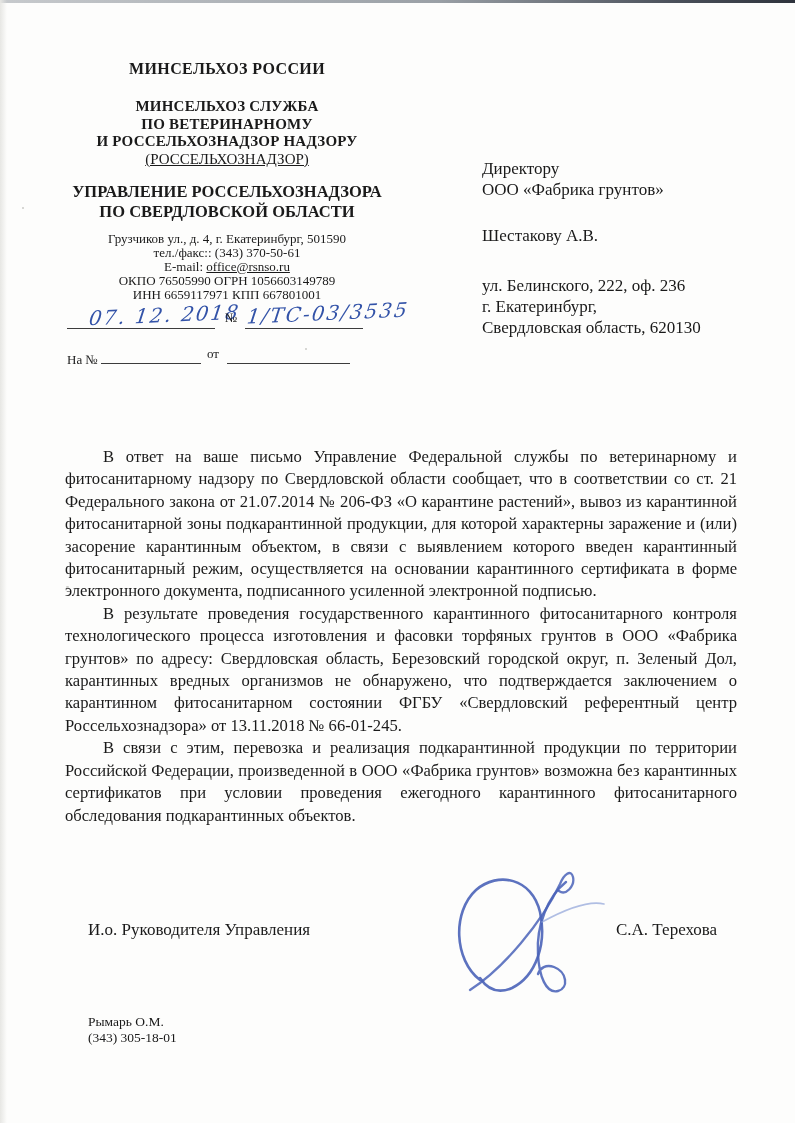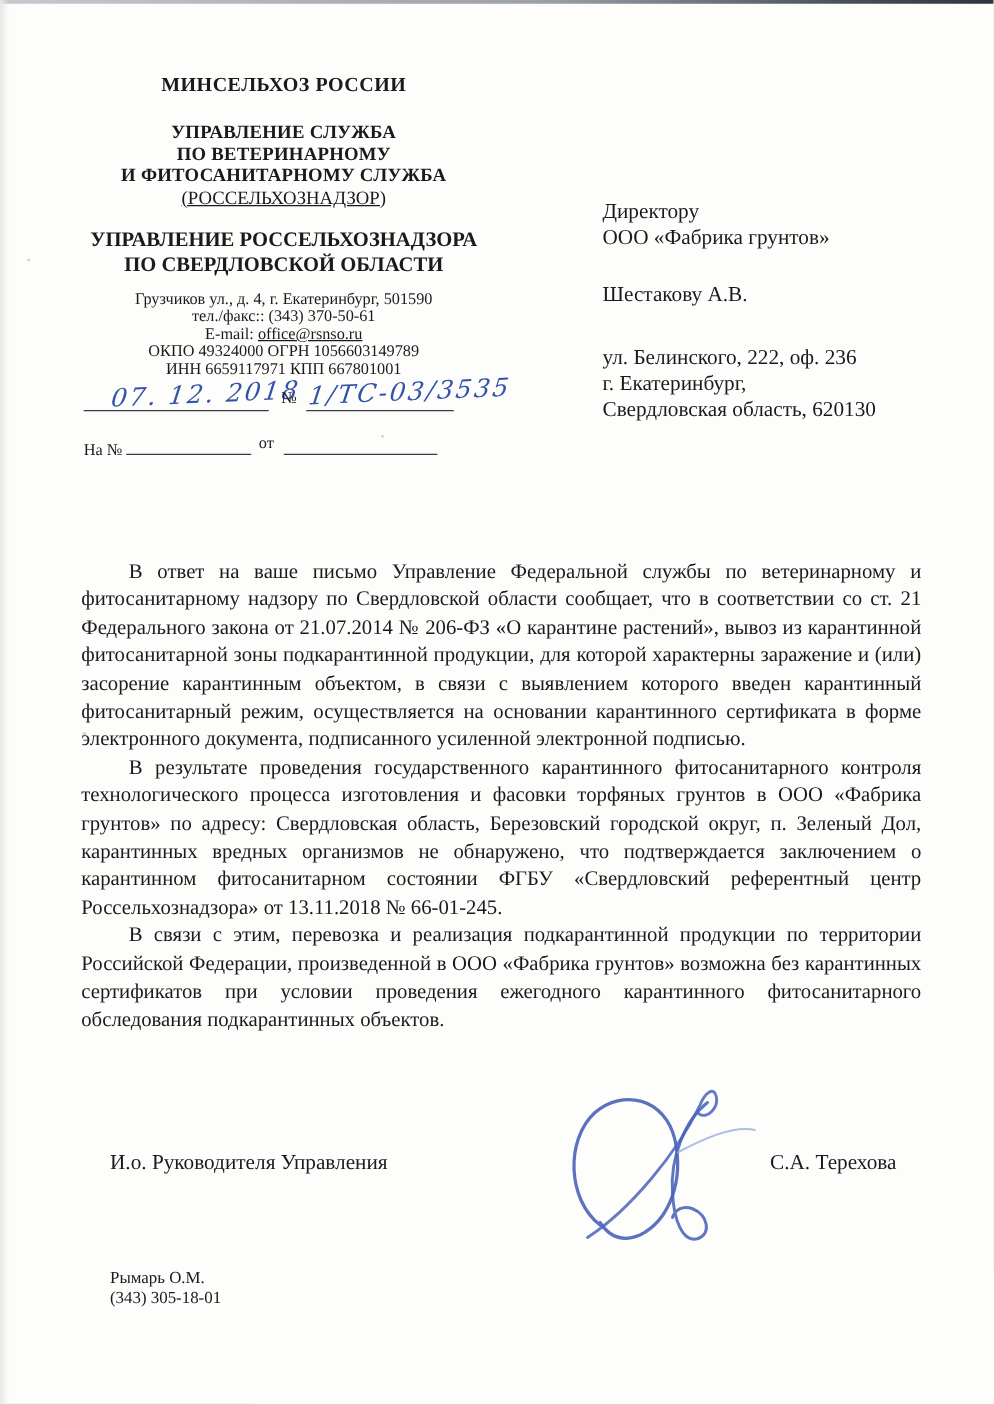--- a/index.html
+++ b/index.html
@@ -77,34 +77,34 @@
 
   <div class="scan-top-edge"></div>
   <div class="scan-left-edge"></div>
   <div class="scan-speck" style="left:66px;top:586px;width:3px;height:2px;"></div>
   <div class="scan-speck" style="left:22px;top:207px;width:2px;height:2px;"></div>
   <div class="scan-speck" style="left:305px;top:348px;width:2px;height:2px;"></div>
 
   <div class="lh">
     <div class="ministry">МИНСЕЛЬХОЗ РОССИИ</div>
     <div class="service">
-      <div>УПРАВЛЕНИЕ СЛУЖБА</div>
+      <div>МИНСЕЛЬХОЗ СЛУЖБА</div>
       <div>ПО ВЕТЕРИНАРНОМУ</div>
-      <div>И ФИТОСАНИТАРНОМУ СЛУЖБА</div>
+      <div>И РОССЕЛЬХОЗНАДЗОР НАДЗОРУ</div>
     </div>
     <div class="service-short">(РОССЕЛЬХОЗНАДЗОР)</div>
     <div class="department">
       <div>УПРАВЛЕНИЕ РОССЕЛЬХОЗНАДЗОРА</div>
       <div>ПО СВЕРДЛОВСКОЙ ОБЛАСТИ</div>
     </div>
     <div class="contacts">
       <div>Грузчиков ул., д. 4, г. Екатеринбург, 501590</div>
       <div>тел./факс:: (343) 370-50-61</div>
       <div><span>E-mail: </span><span class="u">office@rsnso.ru</span></div>
-      <div>ОКПО 49324000 ОГРН 1056603149789</div>
+      <div>ОКПО 76505990 ОГРН 1056603149789</div>
       <div>ИНН 6659117971 КПП 667801001</div>
     </div>
   </div>
 
   <div class="ref">
     <div class="ref-row1">
       <span class="rule" style="left:2px;width:148px;"></span>
       <span class="hw hw-date">07. 12. 2018</span>
       <span class="no-sign">№</span>
       <span class="rule" style="left:180px;width:118px;"></span>

